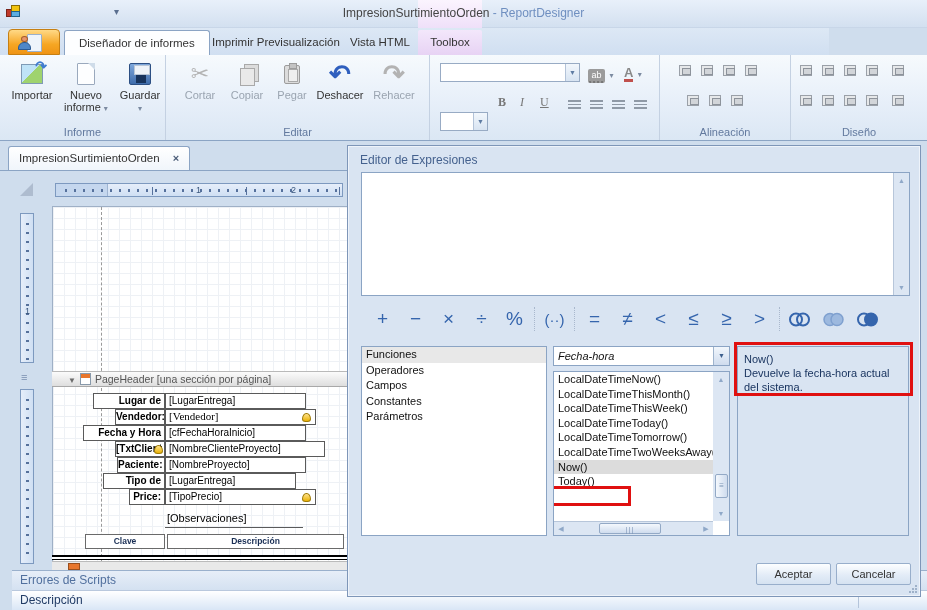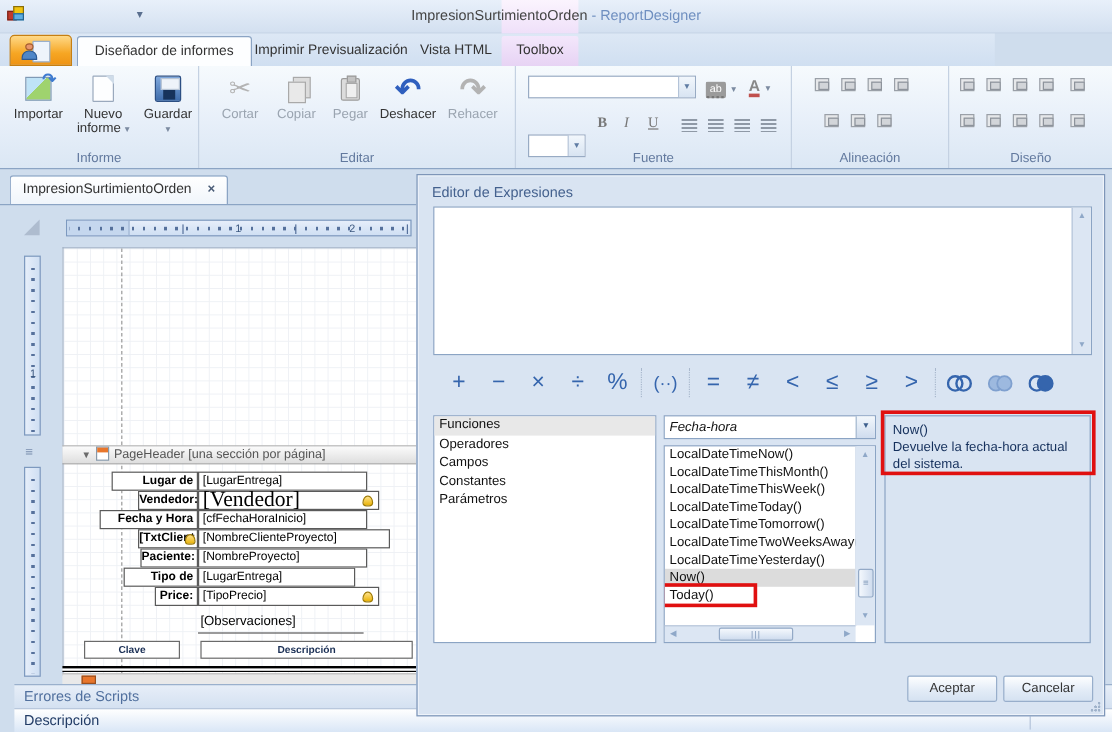--- a/index.html
+++ b/index.html
@@ -112,21 +112,21 @@
     font-size:10.5px; color:#555; line-height:15px; }
   #band-header .tri { color:#6b6b6b; font-size:8px; margin:0 4px 0 16px; }
   .band-ic { display:inline-block; width:11px; height:12px; background:#fff; border:1px solid #8899aa; vertical-align:-2px; margin-right:4px; position:relative; }
   .band-ic::before { content:""; position:absolute; left:0; right:0; top:0; height:4px; background:#e8762c; }
 
   .frow { position:absolute; height:16px; }
   .flabel { position:absolute; top:0; height:16px; border:1px solid #5a5a5a; background:#fff;
     font-size:10px; font-weight:bold; color:#000; text-align:right; line-height:14px; padding-right:3px; }
   .fvalue { position:absolute; left:165px; top:0; height:16px; border:1px solid #5a5a5a; background:#fff;
     font-size:10px; color:#000; line-height:14px; padding-left:3px; }
-  .fvalue.serif { font-family:"Liberation Serif", serif; font-size:18px; line-height:13px; }
+  .fvalue.serif { font-family:"Liberation Serif", serif; font-size:11px; line-height:13px; }
   .dbicon { position:absolute; right:4px; top:3px; width:9px; height:9px;
     background:linear-gradient(#ffe28a,#eab308); border:1px solid #a07c08; border-radius:50% 50% 40% 40%/70% 70% 35% 35%; }
   .dbicon.inlabel { right:1px; }
   #observaciones { position:absolute; left:165px; top:338px; width:138px; height:19px;
     border-bottom:1px solid #5a5a5a; font-size:11px; color:#000; line-height:18px; padding-left:2px; }
   .colhdr { position:absolute; top:363px; height:15px; border:1px solid #6a6a6a; background:#fff;
     font-size:8.5px; font-weight:bold; color:#1a2f55; text-align:center; line-height:13px; }
   #dblline { position:absolute; left:52px; top:384px; width:295px; height:5px;
     border-top:2px solid #000; border-bottom:1px solid #000; background:#fff; }
   #partial-band { position:absolute; left:52px; top:390px; width:295px; height:9px; background:#e9e9e9; border-top:1px solid #bbb; }
@@ -292,21 +292,20 @@
     <div class="combo abs" style="left:10px;top:38px;width:48px;">
         <div class="cbtn">▼</div>
       </div>
     <span class="fbtn abs" style="left:68px;top:40px;font-weight:bold;font-family:'Liberation Serif',serif;">B</span>
     <span class="fbtn abs" style="left:90px;top:40px;font-style:italic;font-family:'Liberation Serif',serif;">I</span>
     <span class="fbtn abs" style="left:110px;top:40px;text-decoration:underline;font-family:'Liberation Serif',serif;">U</span>
     <span class="abs" style="left:134px;top:42px;"><span class="ta"></span></span>
     <span class="abs" style="left:156px;top:42px;"><span class="ta"></span></span>
     <span class="abs" style="left:178px;top:42px;"><span class="ta"></span></span>
     <span class="abs" style="left:200px;top:42px;"><span class="ta"></span></span>
-    <div class="rgroup-label">Fuente</div>
   </div>
 
   <div class="rgroup" style="left:660px;width:131px;">
     <div class="abs" style="left:14px;top:8px;">
       <span class="mi"></span><span class="mi"></span><span class="mi"></span><span class="mi"></span>
     </div>
     <div class="abs" style="left:22px;top:38px;">
       <span class="mi"></span><span class="mi"></span><span class="mi"></span>
     </div>
     <div class="rgroup-label">Alineación</div>
@@ -384,21 +383,21 @@
     <div class="flabel" style="width:62px;left:103px;">Tipo de Venta:</div>
     <div class="fvalue" style="width:131px;">[LugarEntrega]</div>
   </div>
   <div class="frow" style="top:318px;">
     <div class="flabel" style="width:36px;left:129px;">Price:</div>
     <div class="fvalue" style="width:151px;"><span>[TipoPrecio]</span><span class="dbicon"></span></div>
   </div>
 
   <div id="observaciones">[Observaciones]</div>
 
-  <div class="colhdr" style="left:70px;width:80px;">Clave</div>
+  <div class="colhdr" style="left:85px;width:80px;">Clave</div>
   <div class="colhdr" style="left:167px;width:177px;">Descripción</div>
 
   <div id="dblline"></div>
   <div id="partial-band">
       <span class="bic"></span>
     </div>
 </div>
 
 <div id="scripts-panel">
   <div id="scripts-title">Errores de Scripts</div>
@@ -462,21 +461,20 @@
   </div>
 
   <div id="func-list">
     <div id="func-items">
       <div class="func-item">LocalDateTimeNow()</div>
       <div class="func-item">LocalDateTimeThisMonth()</div>
       <div class="func-item">LocalDateTimeThisWeek()</div>
       <div class="func-item">LocalDateTimeToday()</div>
       <div class="func-item">LocalDateTimeTomorrow()</div>
       <div class="func-item">LocalDateTimeTwoWeeksAway()</div>
-      <div class="func-item">LocalDateTimeYesterday()</div>
       <div class="func-item sel">Now()</div>
       <div class="func-item">Today()</div>
       <div class="red-box" id="red-now"></div>
     </div>
     <div id="func-vsb">
       <div class="vsb" style="width:16px;border-left:none;">
         <div class="up">▲</div>
         <div class="dn">▼</div>
       </div>
       <div class="thumb">≡</div>

